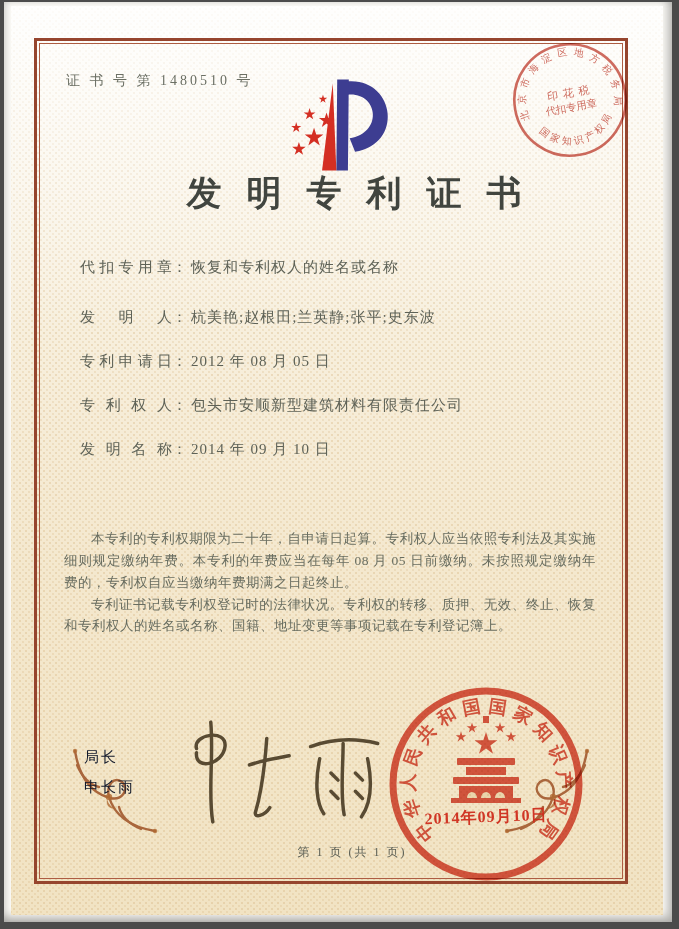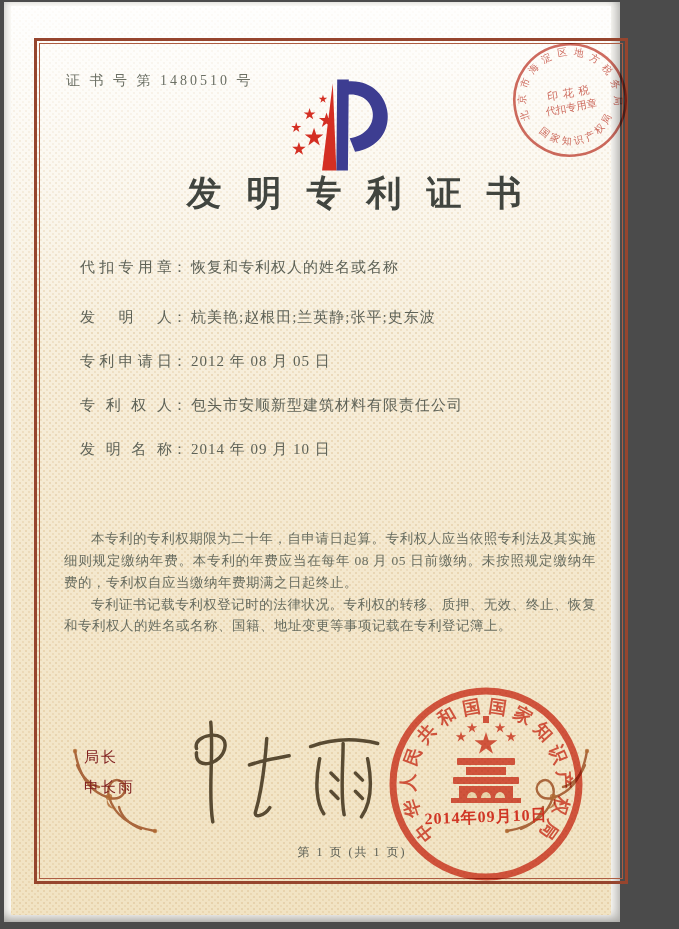--- a/index.html
+++ b/index.html
@@ -2,21 +2,21 @@
 <html><head>
 <meta charset="utf-8">
 <style>
   html,body{margin:0;padding:0;}
   body{
     width:679px;height:929px;position:relative;overflow:hidden;
     background:#4b4b4b;
     font-family:"Liberation Serif","DejaVu Serif",serif;
   }
   .page{
-    position:absolute;left:4px;top:2px;width:616px;height:920px;
+    position:absolute;left:4px;top:2px;width:668px;height:920px;
     background:#fbfaf6;
     box-shadow:inset -4px -5px 10px rgba(0,0,0,.28), inset 3px 0 6px rgba(0,0,0,.10);
   }
   .paper{
     position:absolute;left:7px;top:4px;right:9px;bottom:7px;
     background:
       radial-gradient(circle, rgba(210,172,116,.30) 1px, transparent 1.5px),
       radial-gradient(circle, rgba(210,172,116,.22) 1px, transparent 1.5px),
       linear-gradient(180deg,#fcfaf4 0%,#f8f1e1 28%,#f4e8ce 62%,#f1e3c3 100%);
     background-size:6px 6px,6px 6px,100% 100%;
@@ -49,21 +49,21 @@
   .frow.first{margin-bottom:31px;}
   .flabel{display:inline-block;width:92px;text-align:justify;text-align-last:justify;vertical-align:bottom;}
   .fcolon{margin-right:4px;}
   .fvalue{letter-spacing:1px;}
   .paras{position:absolute;left:60px;top:526px;width:532px;}
   .paras p{
     margin:0;font-size:13.5px;line-height:1.62;color:#686d60;
     text-indent:2em;text-align:justify;letter-spacing:.5px;
   }
   .sig-label{
-    position:absolute;left:80px;top:740px;font-size:15px;color:#7f1d1d;
+    position:absolute;left:80px;top:740px;font-size:15px;color:#0f172a;
     line-height:2.0;letter-spacing:2px;
   }
   .sig-svg{position:absolute;left:150px;top:714px;width:252px;height:112px;}
   .seal-wrap{position:absolute;left:378px;top:678px;width:208px;height:208px;}
   .seal-svg{position:absolute;inset:0;mix-blend-mode:multiply;}
   .seal-date{
     position:absolute;left:-6px;top:127px;width:220px;text-align:center;
     font-size:16px;font-weight:bold;color:#cf2d1d;letter-spacing:1px;
     transform:rotate(-2deg);opacity:.95;
   }

